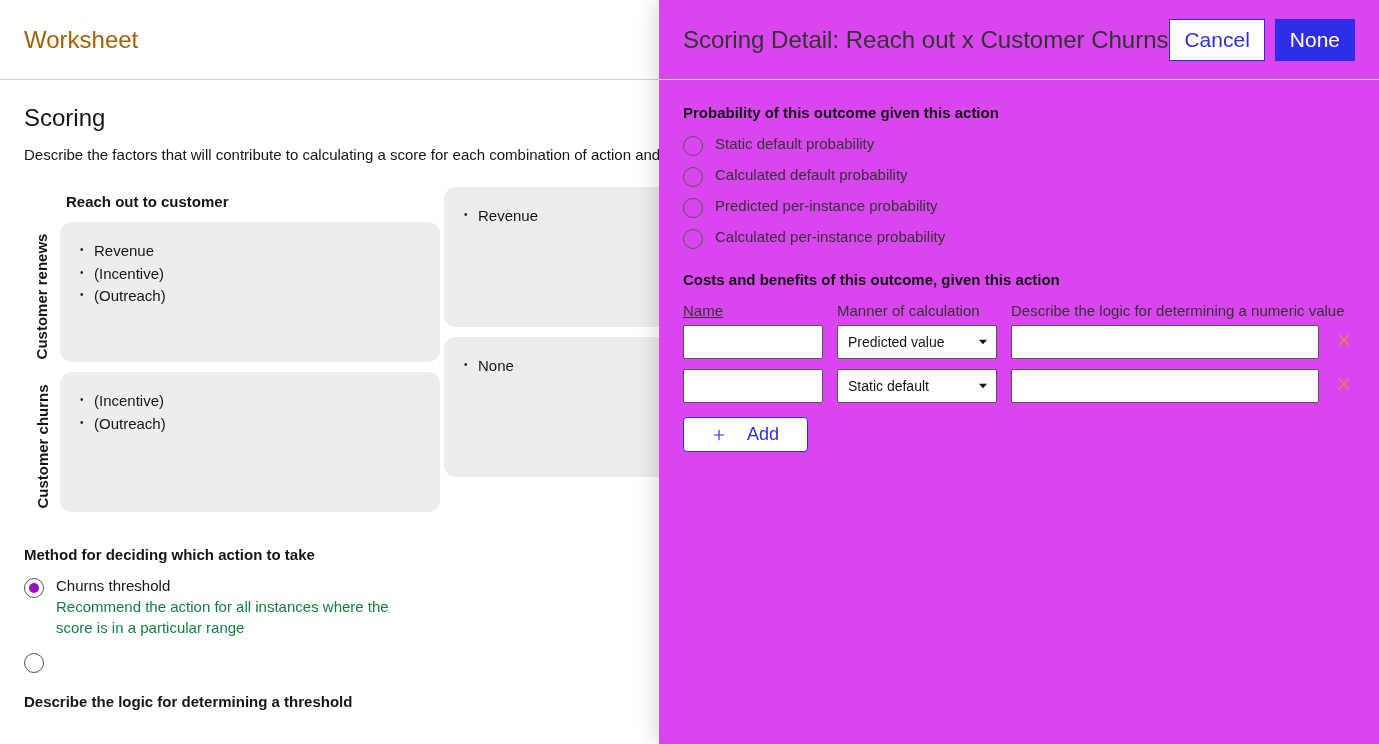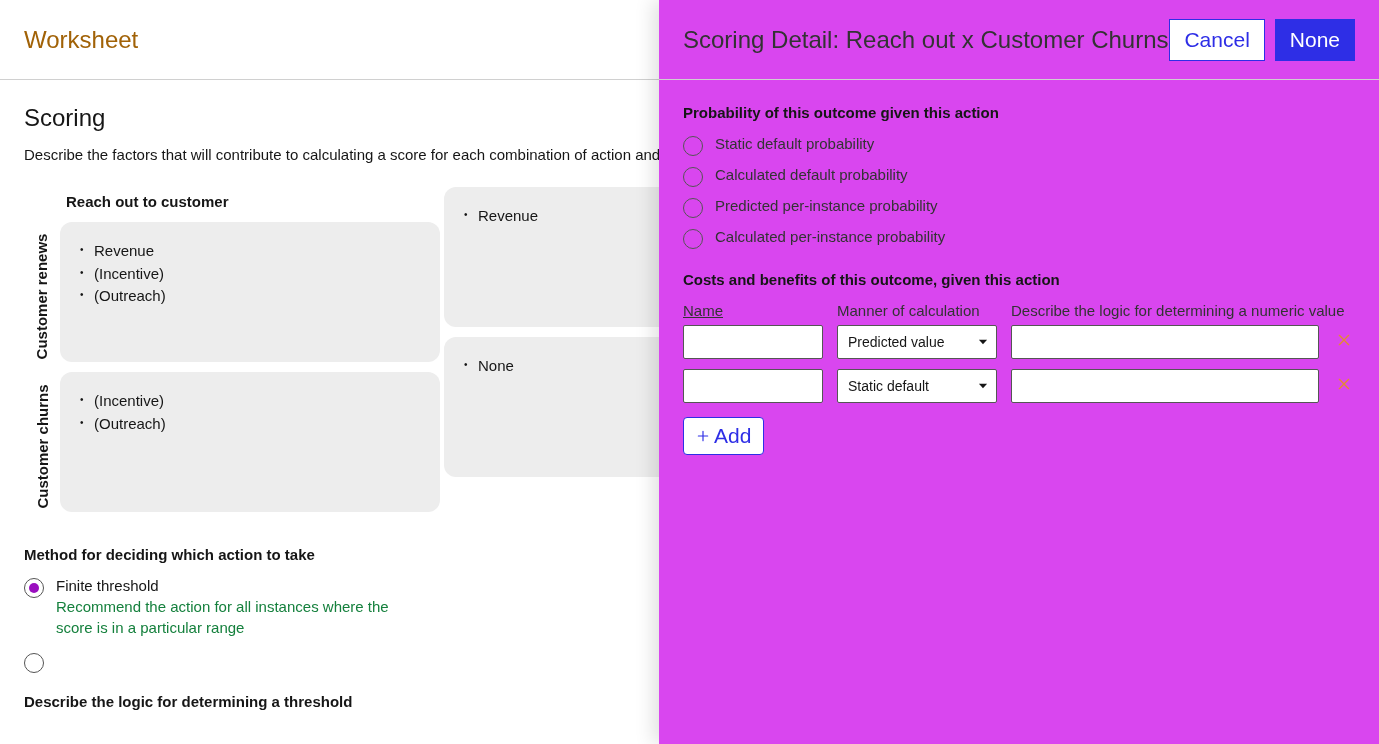--- a/index.html
+++ b/index.html
@@ -254,27 +254,27 @@
   .input.logic { flex: 1; }
   .row-delete {
     width: 22px; height: 22px;
     display: flex; align-items: center; justify-content: center;
     cursor: pointer;
     color: #e38b2f;
   }
   .add-btn {
     display: inline-flex;
     align-items: center;
-    gap: 4px;
+    gap: 21px;
     border: 1px solid #2e2ee6;
     color: #2e2ee6;
     background: #fff;
     border-radius: 4px;
-    padding: 6px 12px;
-    font-size: 21px;
+    padding: 6px 28px;
+    font-size: 18px;
     cursor: pointer;
     font-family: inherit;
     margin-top: 4px;
   }
   .add-btn svg { display:block; }
 </style>
 </head>
 <body>
 
 <div class="main-area">
@@ -327,21 +327,21 @@
       </div>
     </div>
 
     <div class="method-heading">Method for deciding which action to take</div>
     <div class="radio-group">
       <div class="radio-row">
         <div class="radio selected">
             <div class="dot"></div>
           </div>
         <div class="radio-body">
-          <div class="radio-label">Finite threshold</div>
+          <div class="radio-label">Churns threshold</div>
           <div class="radio-desc">Recommend the action for all instances where the score is in a particular range</div>
         </div>
       </div>
       <div class="radio-row">
         <div class="radio"></div>
         <div class="radio-body">
         </div>
       </div>
     </div>
 

